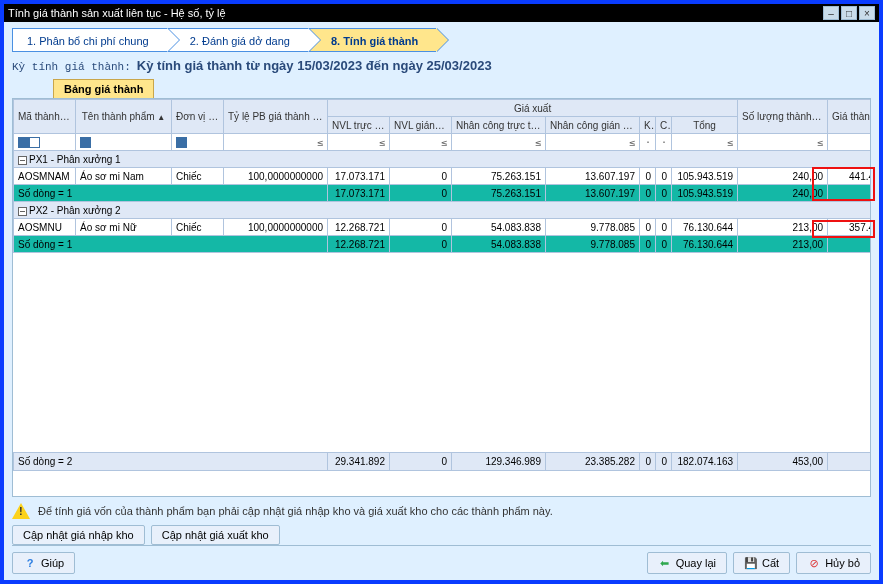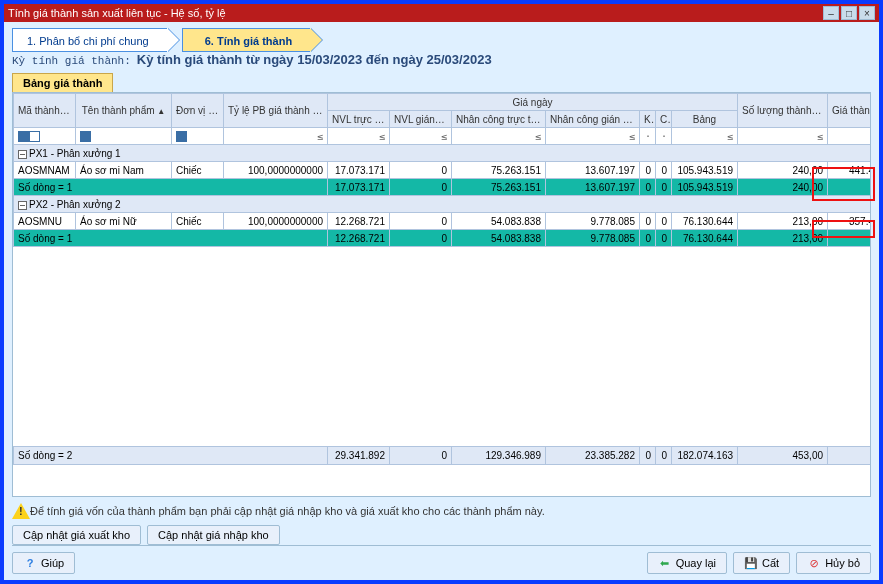--- a/index.html
+++ b/index.html
@@ -1,48 +1,48 @@
 <!DOCTYPE html>
 <html><head>
 <meta charset="utf-8">
 <style>
 * { box-sizing: border-box; margin: 0; padding: 0; }
 html, body { width: 883px; height: 584px; font-family: Tahoma, Arial, sans-serif; font-size: 11px; overflow: hidden; }
 .window { width: 883px; height: 584px; border: 4px solid #0a3cff; background: #dff0ff; display: flex; flex-direction: column; }
-.titlebar { background: #b91c1c; color: #fff; height: 18px; display: flex; align-items: center; padding: 0 4px; font-size: 11px; }
+.titlebar { background: #000000; color: #fff; height: 18px; display: flex; align-items: center; padding: 0 4px; font-size: 11px; }
 .titlebar .title { flex: 1; }
 .titlebar .btn { width: 16px; height: 14px; background: #c9dcea; color: #333; margin-left: 2px; display: flex; align-items: center; justify-content: center; font-size: 10px; border: 1px solid #9fbdd4; cursor: pointer; }
 .content { flex: 1; padding: 6px 8px; display: flex; flex-direction: column; overflow: hidden; }
-.wizard { display: flex; gap: 15px; }
+.wizard { display: flex; gap: 0; margin-bottom: 6px; }
 .chev { position: relative; height: 24px; line-height: 24px; padding: 0 18px 0 22px; font-size: 11px; color: #003b8e; background: #fff; border: 1px solid #4a90e2; border-right: none; }
 .chev:first-child { padding-left: 14px; }
 .chev::after { content: ""; position: absolute; right: -12px; top: -1px; width: 0; height: 0; border-top: 12px solid transparent; border-bottom: 12px solid transparent; border-left: 12px solid #fff; z-index: 2; }
 .chev::before { content: ""; position: absolute; right: -13px; top: -1px; width: 0; height: 0; border-top: 12px solid transparent; border-bottom: 12px solid transparent; border-left: 12px solid #4a90e2; z-index: 1; }
 .chev.active { background: #ffe68c; font-weight: bold; }
 .chev.active::after { border-left-color: #ffe68c; }
 .periodline { display: flex; align-items: baseline; gap: 6px; margin-bottom: 6px; }
 .periodline .lbl { color: #2a4a7a; font-family: Liberation Mono, monospace; }
 .periodline .val { font-weight: bold; font-size: 13px; color: #2a4a7a; }
-.tabbar { display: flex; }
+.tabbar { display: flex; margin-left: 41px; }
 .tabbar .tab { background: #ffe68c; border: 1px solid #c9a64b; border-bottom: none; padding: 3px 10px; font-weight: bold; font-size: 11px; cursor: pointer; }
 .gridwrap { flex: 1; border: 1px solid #9fbdd4; background: #fff; display: flex; flex-direction: column; overflow: hidden; }
 .grid { flex: 1; overflow: auto; }
 table { border-collapse: collapse; width: 100%; table-layout: fixed; }
 th, td { border: 1px solid #b0c4de; padding: 2px 4px; height: 17px; font-size: 10px; white-space: nowrap; overflow: hidden; text-overflow: ellipsis; }
 th { background: #dfe8f6; font-weight: normal; color: #333; text-align: center; }
 td.num { text-align: right; }
 td.grp { background: #dfe8f6; font-size: 10px; }
 tr.filter td { background: #fff; color: #666; font-size: 10px; }
 tr.subtot td { background: #14b8a6; }
 .sqicon { display:inline-block; width:11px; height:11px; border:1px solid #3a6ea5; vertical-align:middle; }
 .sqicon.f { background:#3a6ea5; }
 .le { font-family: monospace; }
 .footer-total { border-top: 1px solid #b0c4de; }
 .footer-total td { background: #dfe8f6; height:18px; }
-.notice { display: flex; align-items: center; margin: 6px 0; font-size: 11px; color: #333; }
+.notice { display: flex; align-items: center; gap: 8px; margin: 6px 0; font-size: 11px; color: #333; }
 .warn-tri { width: 0; height: 0; border-left: 9px solid transparent; border-right: 9px solid transparent; border-bottom: 16px solid #fcd21c; position: relative; }
 .warn-tri::after { content: "!"; position: absolute; left: -2px; top: 2px; font-weight: bold; font-size: 11px; color: #333; }
 .btnrow { display: flex; gap: 6px; }
 .footerbar { border-top: 1px solid #9fbdd4; padding: 6px 0 0; display: flex; justify-content: space-between; align-items: center; }
 button.std { background: #e8f0fb; border: 1px solid #9fbdd4; padding: 3px 10px; font-size: 11px; cursor: pointer; display: inline-flex; align-items: center; gap: 4px; border-radius: 2px; }
 .ic { display:inline-flex; width:14px; height:14px; align-items:center; justify-content:center; }
 .redbox1 { position:absolute; border:2px solid #e11; left:808px; top:163px; width:63px; height:34px; pointer-events:none; }
 .redbox2 { position:absolute; border:2px solid #e11; left:808px; top:216px; width:63px; height:18px; pointer-events:none; }
 .exp { display:inline-block; width:9px; height:9px; border:1px solid #666; line-height:7px; text-align:center; font-size:9px; margin-right:2px; background:#fff; cursor:pointer; }
 .rel { position: relative; }
@@ -53,21 +53,22 @@
 <div class="window rel">
   <div class="titlebar">
     <span class="title">Tính giá thành sản xuất liên tục - Hệ số, tỷ lệ</span>
     <span class="btn">–</span>
     <span class="btn">□</span>
     <span class="btn">×</span>
   </div>
   <div class="content">
     <div class="wizard">
       <div class="chev"><span>1. Phân bổ chi phí chung</span></div>
-      <div class="chev active"><span>6. Tính giá thành</span></div>
+      <div class="chev"><span>2. Đánh giá dở dang</span></div>
+      <div class="chev active"><span>8. Tính giá thành</span></div>
     </div>
     <div class="periodline">
       <span class="lbl">Kỳ tính giá thành:</span>
       <span class="val">Kỳ tính giá thành từ ngày 15/03/2023 đến ngày 25/03/2023</span>
     </div>
     <div class="tabbar">
       <div class="tab"><span>Bảng giá thành</span></div>
     </div>
     <div class="gridwrap">
       <div class="grid">
@@ -86,32 +87,32 @@
               <col style="width:66px">
             <col style="width:90px">
               <col style="width:76px">
           </colgroup>
           <thead>
             <tr>
               <th rowspan="2">Mã thành phẩm</th>
               <th rowspan="2"><span>Tên thành phẩm</span> <span style="font-size:8px">▲</span></th>
               <th rowspan="2">Đơn vị tính</th>
               <th rowspan="2">Tỷ lệ PB giá thành (%)</th>
-              <th colspan="7">Giá ngày</th>
+              <th colspan="7">Giá xuất</th>
               <th rowspan="2">Số lượng thành phẩm</th>
               <th rowspan="2">Giá thành đơn vị</th>
             </tr>
             <tr>
               <th>NVL trực tiếp</th>
               <th>NVL gián tiếp</th>
               <th>Nhân công trực tiếp</th>
               <th>Nhân công gián tiếp</th>
               <th>Kh</th>
               <th>CC</th>
-              <th>Bảng</th>
+              <th>Tổng</th>
             </tr>
             <tr class="filter">
               <td><span class="sqicon f"></span><span class="sqicon"></span></td>
               <td><span class="sqicon f"></span></td>
               <td><span class="sqicon f"></span></td>
               <td class="num le">≤</td>
               <td class="num le">≤</td>
               <td class="num le">≤</td>
               <td class="num le">≤</td>
               <td class="num le">≤</td>
@@ -204,24 +205,24 @@
         </table>
       </div>
     </div>
 
     <div class="notice">
       <div class="warn-tri"></div>
       <span>Để tính giá vốn của thành phẩm bạn phải cập nhật giá nhập kho và giá xuất kho cho các thành phẩm này.</span>
     </div>
     <div class="btnrow">
       <button class="std">
+          <span>Cập nhật giá nhập kho</span>
+        </button>
+      <button class="std">
           <span>Cập nhật giá xuất kho</span>
-        </button>
-      <button class="std">
-          <span>Cập nhật giá nhập kho</span>
         </button>
     </div>
 
     <div class="footerbar">
       <div>
         <button class="std">
           <span class="ic" style="color:#2b7de1;font-weight:bold">?</span>
           <span>Giúp</span>
         </button>
       </div>

